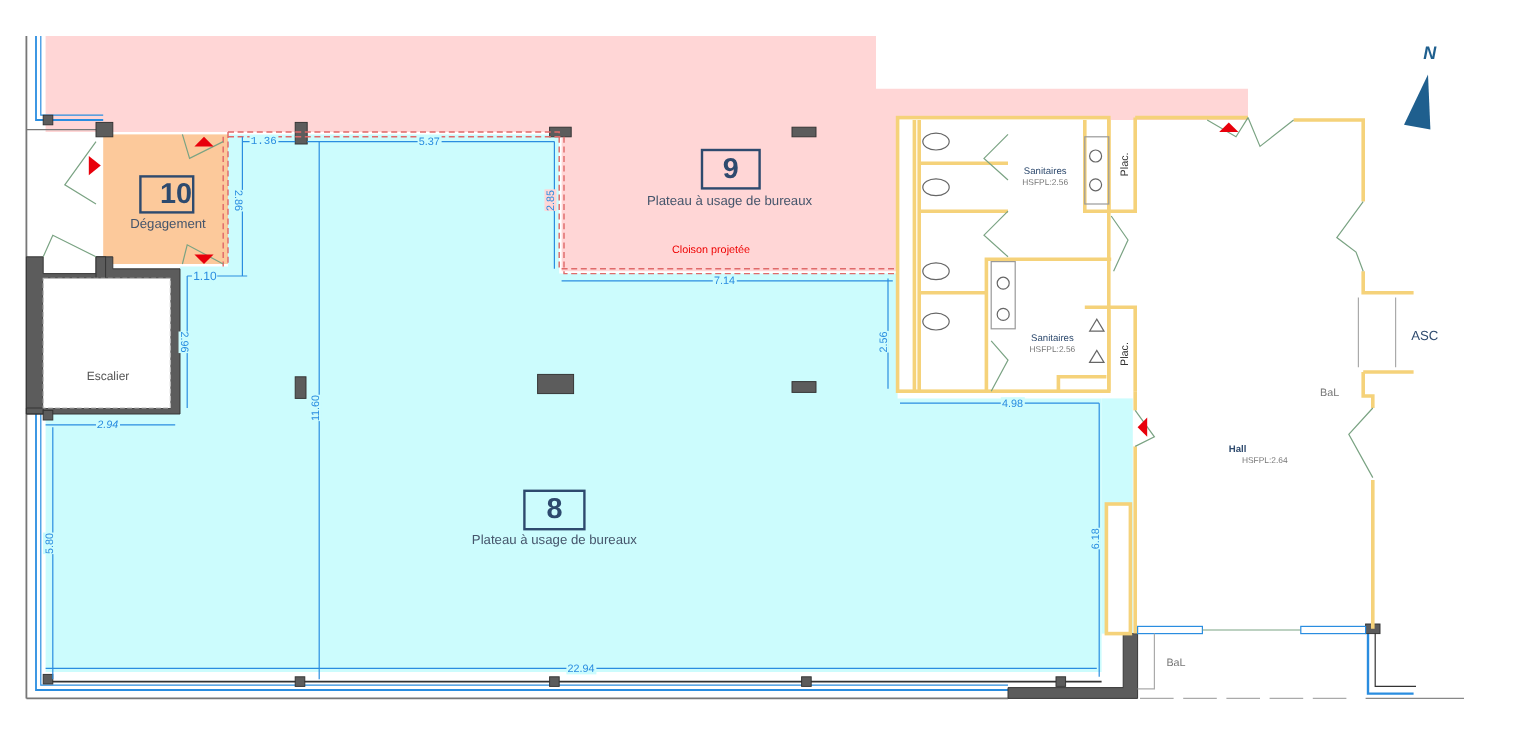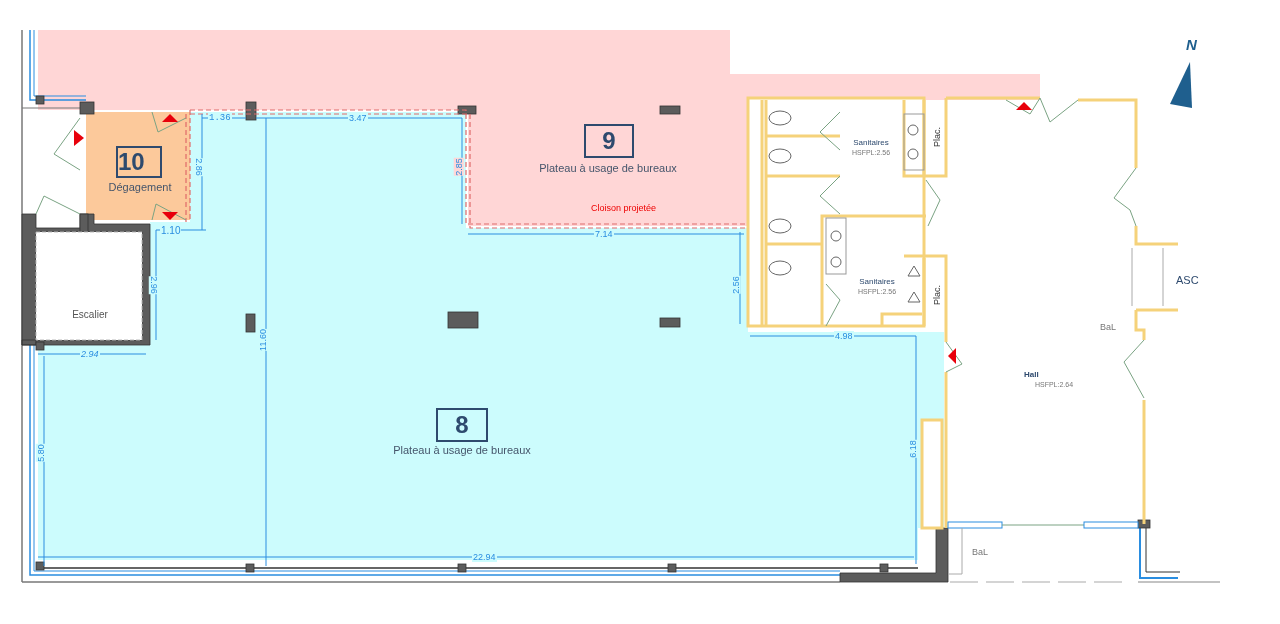--- a/index.html
+++ b/index.html
@@ -170,26 +170,26 @@
 
   <g>
     <polygon points="1190,62 1170,104 1192,108" fill="#1f5f8e"></polygon>
   </g>
 </svg>
 
 <div style="position:absolute;left:0;top:0;width:1280px;height:624px;">
 
   <div style="position:absolute;left:1186px;top:36px;font-size:15px;font-weight:bold;font-style:italic;color:#1f5f8e;">N</div>
 
-  <div style="position:absolute;left:116px;top:146px;width:42px;height:28px;border:2px solid #2e4a6e;color:#2e4a6e;font-size:24px;line-height:28px;text-align:left;font-weight:bold;">10</div>
+  <div style="position:absolute;left:116px;top:146px;width:42px;height:28px;border:2px solid #2e4a6e;color:#2e4a6e;font-size:24px;line-height:28px;text-align:right;font-weight:bold;">10</div>
   <div style="position:absolute;left:90px;top:181px;width:100px;text-align:center;font-size:11px;color:#45556b;">Dégagement</div>
 
   <div style="position:absolute;left:584px;top:124px;width:46px;height:30px;border:2px solid #2e4a6e;color:#2e4a6e;font-size:24px;line-height:30px;text-align:center;font-weight:bold;">9</div>
   <div style="position:absolute;left:530px;top:162px;width:156px;text-align:center;font-size:11px;color:#45556b;">Plateau à usage de bureaux</div>
-  <div style="position:absolute;left:560px;top:203px;width:96px;text-align:right;font-size:9px;color:#e00;">Cloison projetée</div>
+  <div style="position:absolute;left:560px;top:203px;width:96px;text-align:left;font-size:9px;color:#e00;">Cloison projetée</div>
 
   <div style="position:absolute;left:436px;top:408px;width:48px;height:30px;border:2px solid #2e4a6e;color:#2e4a6e;font-size:24px;line-height:30px;text-align:center;font-weight:bold;">8</div>
   <div style="position:absolute;left:384px;top:444px;width:156px;text-align:center;font-size:11px;color:#45556b;">Plateau à usage de bureaux</div>
 
   <div style="position:absolute;left:50px;top:280px;width:80px;text-align:center;font-size:10px;color:#555;margin-top:29px;">Escalier</div>
 
   <div style="position:absolute;left:846px;top:138px;width:50px;text-align:center;font-size:8px;color:#2e4a6e;">Sanitaires</div>
   <div style="position:absolute;left:842px;top:149px;width:58px;text-align:center;font-size:7px;color:#777;">HSFPL:2.56</div>
 
   <div style="position:absolute;left:852px;top:277px;width:50px;text-align:center;font-size:8px;color:#2e4a6e;">Sanitaires</div>
@@ -199,21 +199,21 @@
   <div style="position:absolute;left:922px;top:290px;width:30px;text-align:center;font-size:9px;color:#333;transform:rotate(-90deg);">Plac.</div>
 
   <div style="position:absolute;left:1024px;top:370px;width:60px;font-size:8px;color:#2e4a6e;font-weight:bold;">Hall</div>
   <div style="position:absolute;left:1020px;top:381px;width:68px;text-align:center;font-size:7px;color:#777;">HSFPL:2.64</div>
 
   <div style="position:absolute;left:1176px;top:274px;font-size:11px;color:#2e4a6e;">ASC</div>
   <div style="position:absolute;left:1100px;top:322px;font-size:9px;color:#777;">BaL</div>
   <div style="position:absolute;left:972px;top:547px;font-size:9px;color:#777;">BaL</div>
 
   <div style="position:absolute;left:208px;top:113px;font-size:9px;color:#2a8de0;background:#ccfcfd;padding:0 1px;font-family:Liberation Mono, monospace;">1.36</div>
-  <div style="position:absolute;left:348px;top:113px;font-size:9px;color:#2a8de0;background:#ccfcfd;padding:0 1px;">3.47</div>
+  <div style="position:absolute;left:348px;top:113px;font-size:9px;color:#2a8de0;background:#ccfcfd;padding:0 1px;">5.37</div>
   <div style="position:absolute;left:190px;top:162px;font-size:9px;color:#2a8de0;background:#ccfcfd;transform:rotate(90deg);">2.86</div>
   <div style="position:absolute;left:450px;top:162px;font-size:9px;color:#2a8de0;background:#ffd6d6;transform:rotate(-90deg);">2.85</div>
   <div style="position:absolute;left:160px;top:225px;font-size:10px;color:#2a8de0;background:#ccfcfd;padding:0 1px;">1.10</div>
   <div style="position:absolute;left:594px;top:229px;font-size:9px;color:#2a8de0;background:#ccfcfd;padding:0 1px;">7.14</div>
   <div style="position:absolute;left:145px;top:280px;font-size:9px;color:#2a8de0;background:#ccfcfd;transform:rotate(90deg);">2.96</div>
   <div style="position:absolute;left:80px;top:349px;font-size:9px;color:#2a8de0;background:#ccfcfd;padding:0 1px;font-style:italic;">2.94</div>
   <div style="position:absolute;left:252px;top:335px;font-size:9px;color:#2a8de0;background:#ccfcfd;transform:rotate(-90deg);">11.60</div>
   <div style="position:absolute;left:727px;top:280px;font-size:9px;color:#2a8de0;background:#ccfcfd;transform:rotate(-90deg);">2.56</div>
   <div style="position:absolute;left:834px;top:331px;font-size:9px;color:#2a8de0;background:#ccfcfd;padding:0 1px;">4.98</div>
   <div style="position:absolute;left:32px;top:448px;font-size:9px;color:#2a8de0;background:#ccfcfd;transform:rotate(-90deg);">5.80</div>

